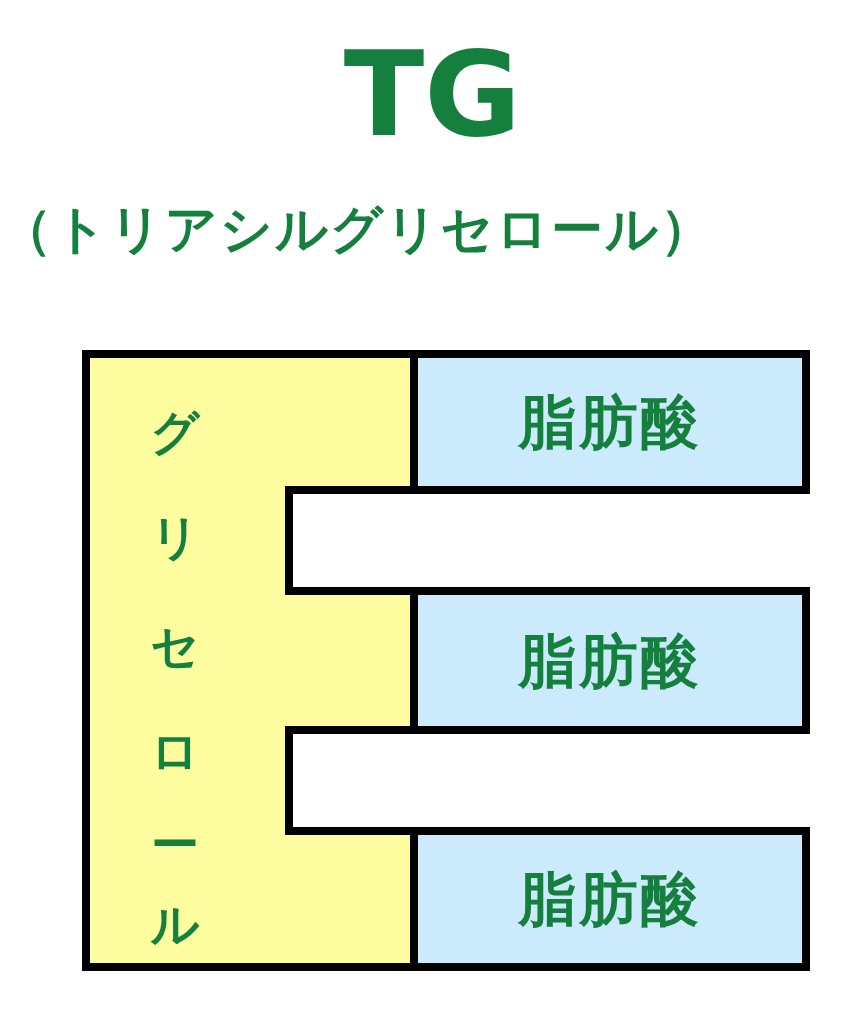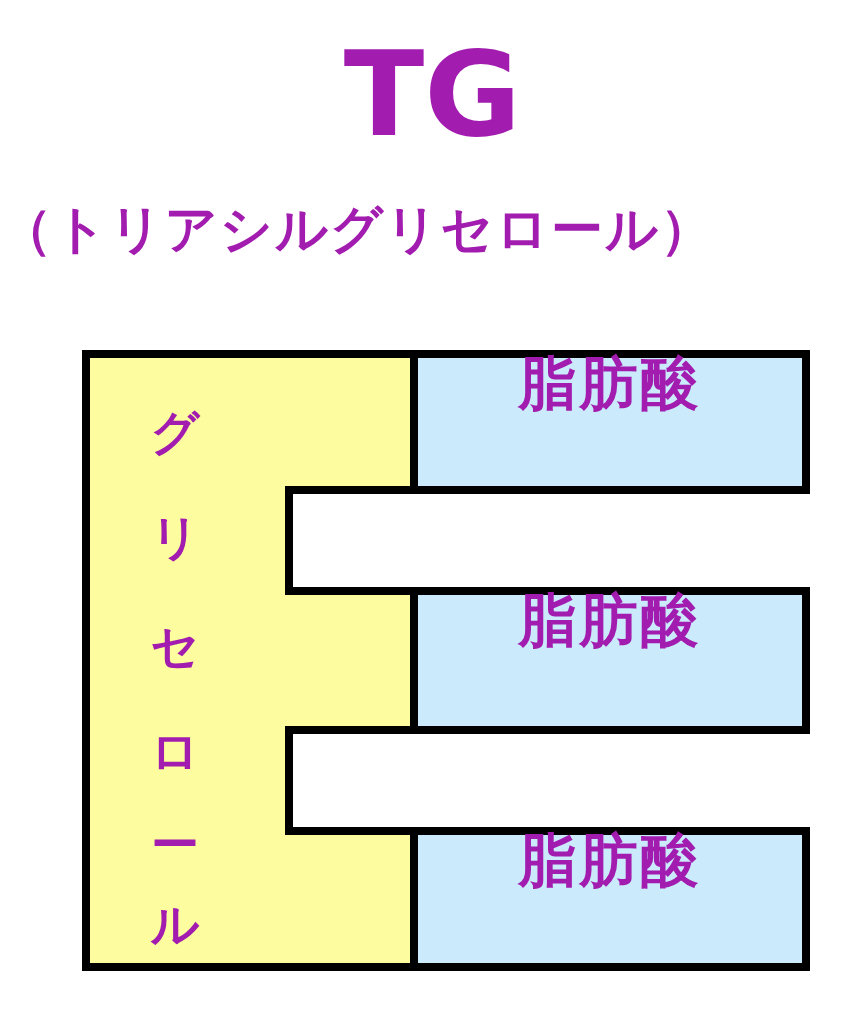--- a/index.html
+++ b/index.html
@@ -7,21 +7,21 @@
     padding: 0;
     background: #FFFFFF;
   }
   .page {
     position: relative;
     width: 865px;
     height: 1024px;
     background: #FFFFFF;
     overflow: hidden;
     font-family: "DejaVu Sans", "Liberation Sans", sans-serif;
-    color: #a21caf;
+    color: #15803d;
   }
   .page-title {
     position: absolute;
     top: 30px;
     left: 0;
     width: 865px;
     text-align: center;
     font-size: 118px;
     font-weight: 700;
     line-height: 1.1;
@@ -54,20 +54,21 @@
     font-weight: 700;
     line-height: 1;
     letter-spacing: 57px;
     white-space: nowrap;
   }
   .fatty-acid-cell {
     position: absolute;
     left: 414px;
     width: 392px;
     display: flex;
+    align-items: center;
     justify-content: center;
   }
   .fatty-acid-cell.row-1 { top: 354px; height: 136px; }
   .fatty-acid-cell.row-2 { top: 591px; height: 139px; }
   .fatty-acid-cell.row-3 { top: 831px; height: 136px; }
   .fatty-acid-label {
     font-size: 58px;
     font-weight: 700;
     line-height: 1;
     letter-spacing: 3px;

